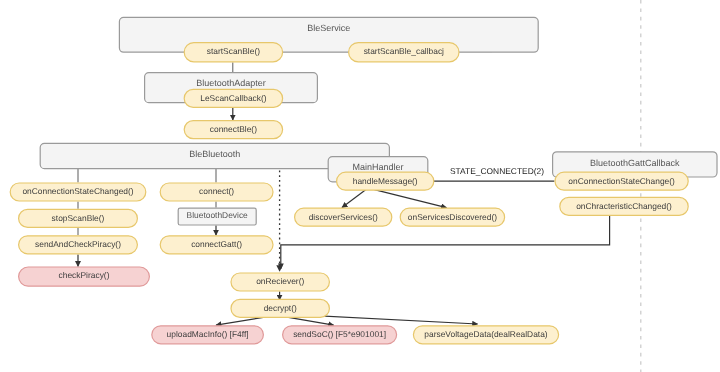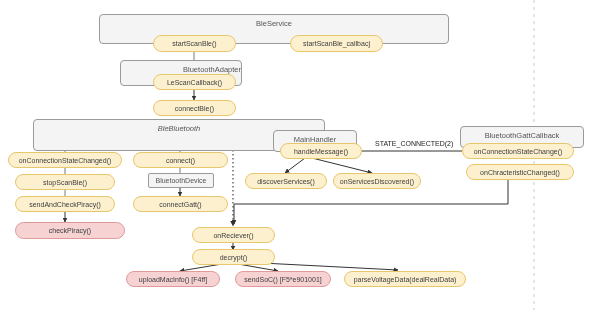--- a/index.html
+++ b/index.html
@@ -105,33 +105,33 @@
 
     <line x1="222" y1="264" x2="180" y2="271" stroke="#333333" stroke-width="1" marker-end="url(#arrow)"></line>
     <line x1="238" y1="264" x2="278" y2="271" stroke="#333333" stroke-width="1" marker-end="url(#arrow)"></line>
     <line x1="242" y1="262" x2="398" y2="270" stroke="#333333" stroke-width="1" marker-end="url(#arrow)"></line>
   </svg>
 
   <div class="group" style="left:99px;top:14px;width:350px;height:30px;">
     <span>BleService</span>
   </div>
 
-  <div class="group" style="left:120px;top:60px;width:122px;height:26px;text-align:right;">
+  <div class="group" style="left:120px;top:60px;width:145px;height:26px;">
     <span>BluetoothAdapter</span>
   </div>
 
-  <div class="group" style="left:33px;top:119px;width:292px;height:32px;font-style:italic;">
+  <div class="group" style="left:33px;top:119px;width:292px;height:22px;">
     <span>BleBluetooth</span>
   </div>
 
   <div class="group" style="left:273px;top:130px;width:84px;height:22px;">
     <span>MainHandler</span>
   </div>
 
-  <div class="group" style="left:460px;top:126px;width:124px;height:22px;">
+  <div class="group" style="left:460px;top:126px;width:138px;height:22px;">
     <span>BluetoothGattCallback</span>
   </div>
 
   <div class="minibox" style="left:148px;top:173px;width:66px;height:15px;">
     <span>BluetoothDevice</span>
   </div>
 
   <div class="pill yellow" style="left:153px;top:35px;width:83px;height:17px;">
     <span>startScanBle()</span>
   </div>

